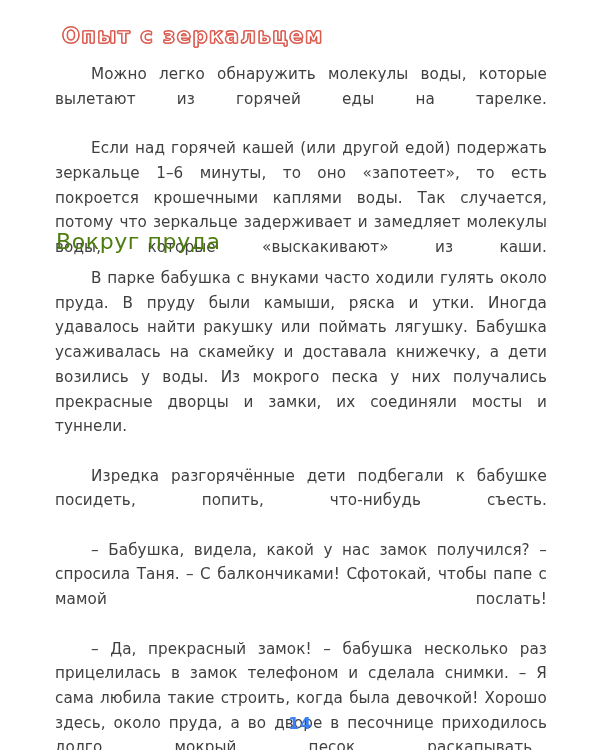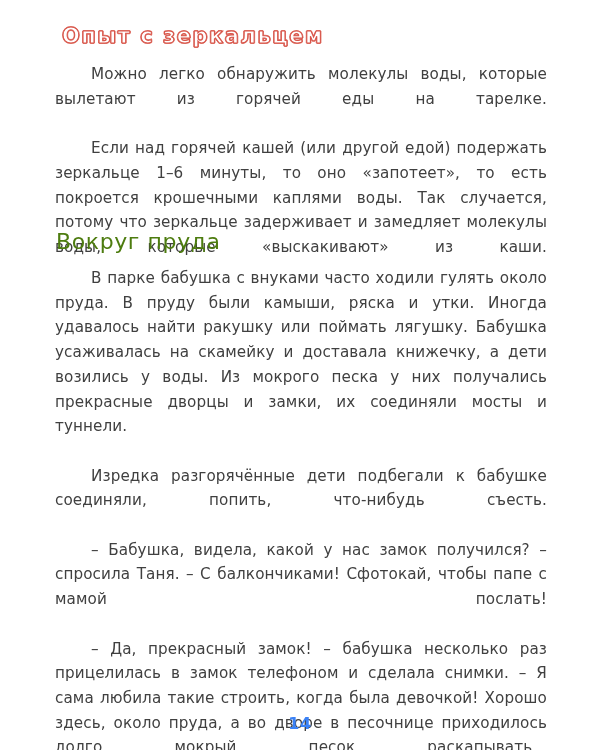--- a/index.html
+++ b/index.html
@@ -111,21 +111,21 @@
 
   <div class="body-block block-one">
     <p class="para">Можно легко обнаружить молекулы воды, которые вылетают из горячей еды на тарелке.</p>
     <p class="para">Если над горячей кашей (или другой едой) подержать зеркальце 1–6 минуты, то оно «запотеет», то есть покроется крошечными каплями воды. Так случается, потому что зеркальце задерживает и замедляет молекулы воды, которые «выскакивают» из каши.</p>
   </div>
 
   <div class="section-heading">Вокруг пруда</div>
 
   <div class="body-block block-two">
     <p class="para">В парке бабушка с внуками часто ходили гулять около пруда. В пруду были камыши, ряска и утки. Иногда удавалось найти ракушку или поймать лягушку. Бабушка усаживалась на скамейку и доставала книжечку, а дети возились у воды. Из мокрого песка у них получались прекрасные дворцы и замки, их соединяли мосты и туннели.</p>
-    <p class="para">Изредка разгорячённые дети подбегали к бабушке соединяли, попить, что-нибудь съесть.</p>
+    <p class="para">Изредка разгорячённые дети подбегали к бабушке посидеть, попить, что-нибудь съесть.</p>
     <p class="para">– Бабушка, видела, какой у нас замок получился? – спросила Таня. – С балкончиками! Сфотокай, чтобы папе с мамой послать!</p>
     <p class="para">– Да, прекрасный замок! – бабушка несколько раз прицелилась в замок телефоном и сделала снимки. – Я сама любила такие строить, когда была девочкой! Хорошо здесь, около пруда, а во дворе в песочнице приходилось долго мокрый песок раскапывать...</p>
 
   </div>
 
   <div class="page-number">14</div>
 
 </div>
 
 </body></html>

